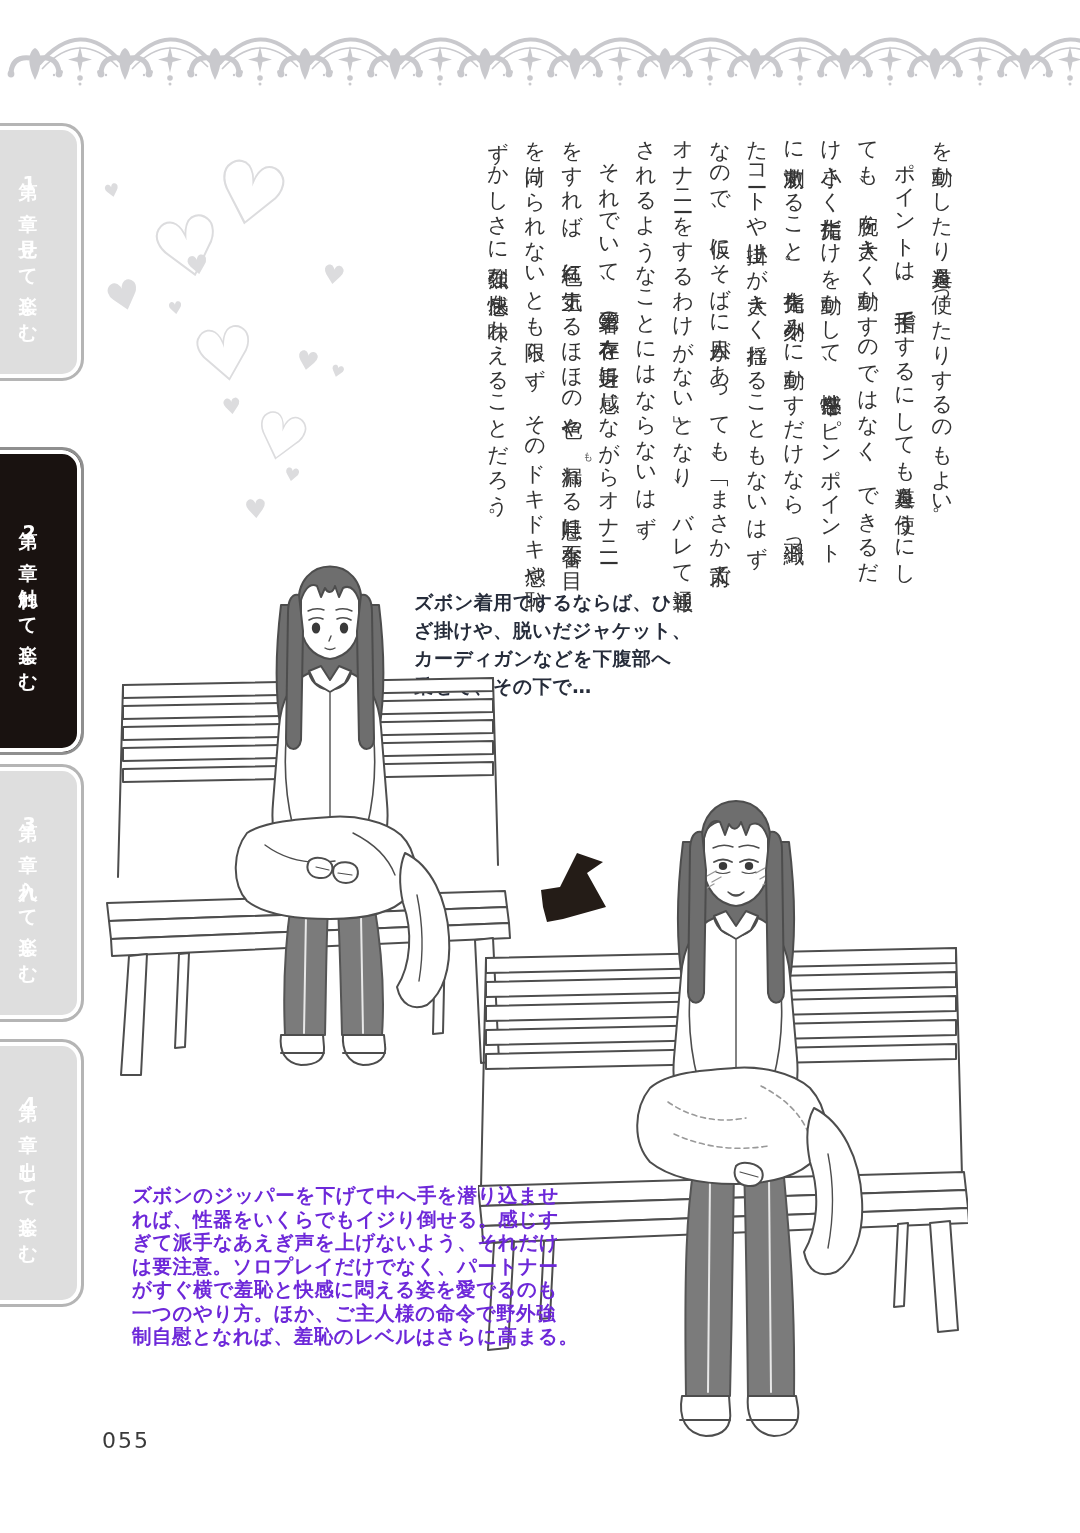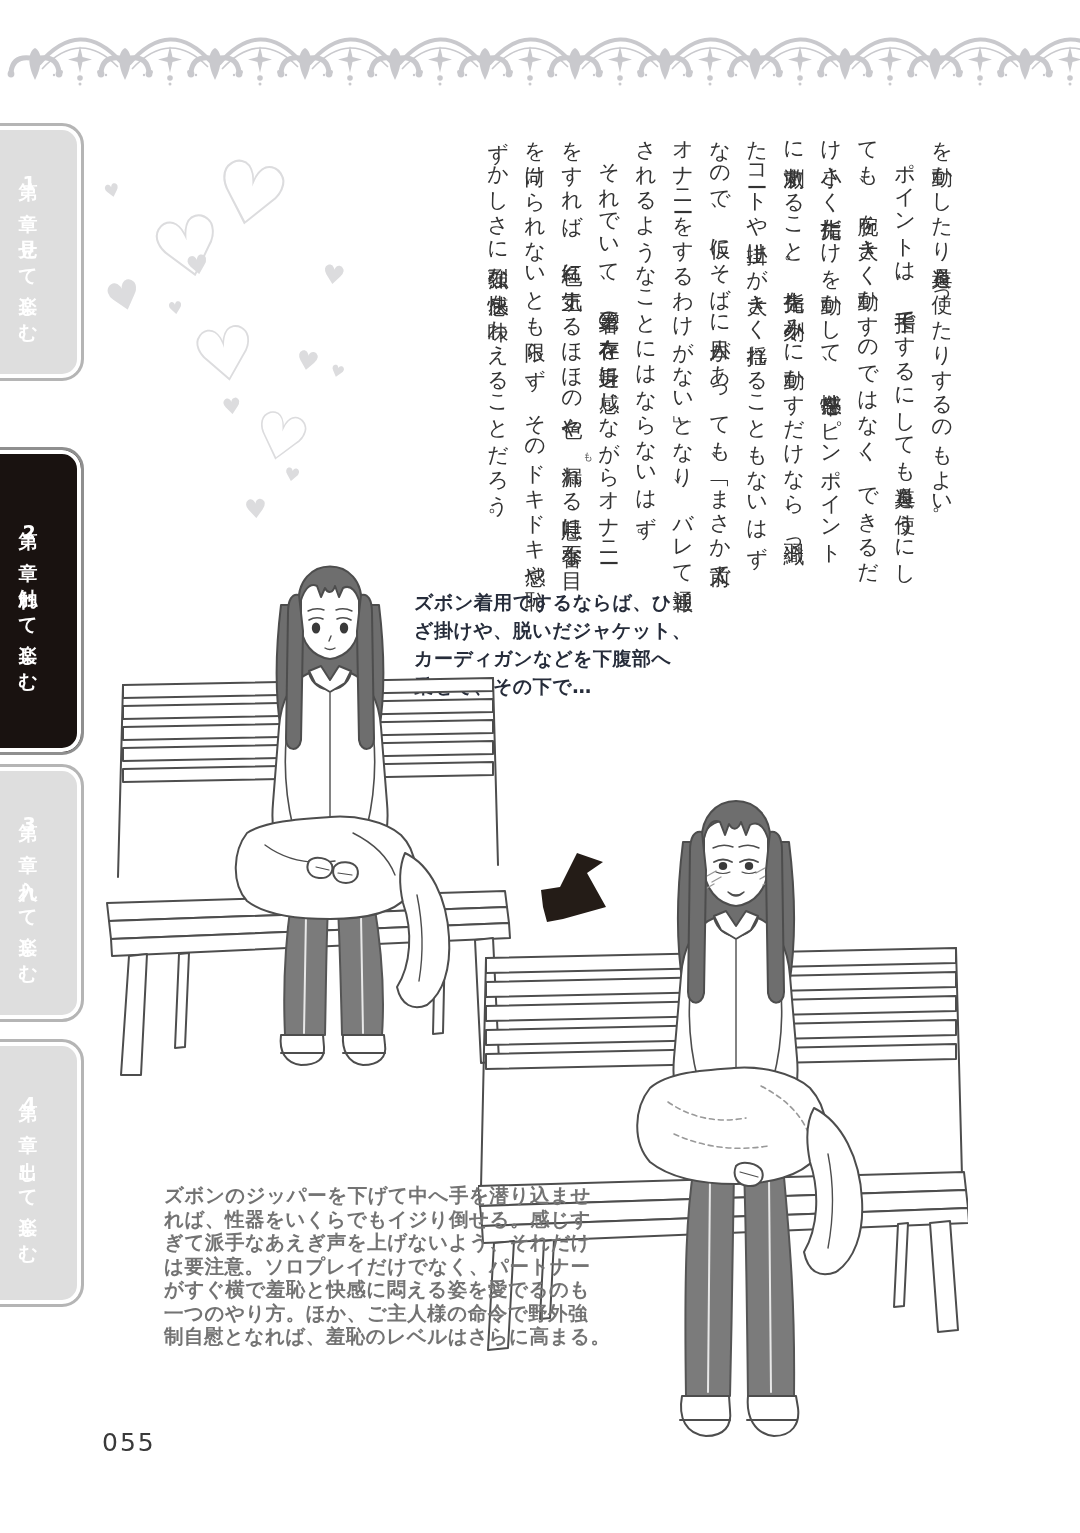--- a/index.html
+++ b/index.html
@@ -33,28 +33,28 @@
   
   .heart{position:absolute;color:#dcdcde;line-height:1;user-select:none;}
   
   .cap1{
     position:absolute;left:414px;top:562px;
     font-size:19px;line-height:28px;font-weight:600;color:#262c3a;
     white-space:pre-line;letter-spacing:.5px;margin-top:26px;
   }
   .cap2{
     position:absolute;left:132px;top:1184px;
-    font-size:19.5px;line-height:23.5px;font-weight:600;color:#737373;
-    white-space:pre-line;letter-spacing:.5px;margin-left:32px;
+    font-size:19.5px;line-height:23.5px;font-weight:600;color:#6d28d9;
+    white-space:pre-line;letter-spacing:.5px;
   }
   
   .illus{position:absolute;}
   .illus path,.illus line{stroke-linejoin:round;stroke-linecap:round;}
   
-  .pageno{position:absolute;left:102px;top:1428px;font-size:25px;color:#3a3a3a;letter-spacing:2px;}
+  .pageno{position:absolute;left:102px;top:1428px;font-size:22px;color:#3a3a3a;letter-spacing:2px;}
 </style>
 </head>
 <body>
 
 <svg class="ornament" viewBox="0 0 1080 78">
   <defs>
     <g id="lace" fill="#c9c9cd" stroke="#c9c9cd">
       <path d="M4,52 Q45,4 86,50" fill="none" stroke-width="4"></path>
       <path d="M7,57 Q45,16 83,55" fill="none" stroke-width="1.6"></path>
       <path d="M0,36 C7,40 8,52 0,68 C-8,52 -7,40 0,36 Z" stroke="none"></path>

